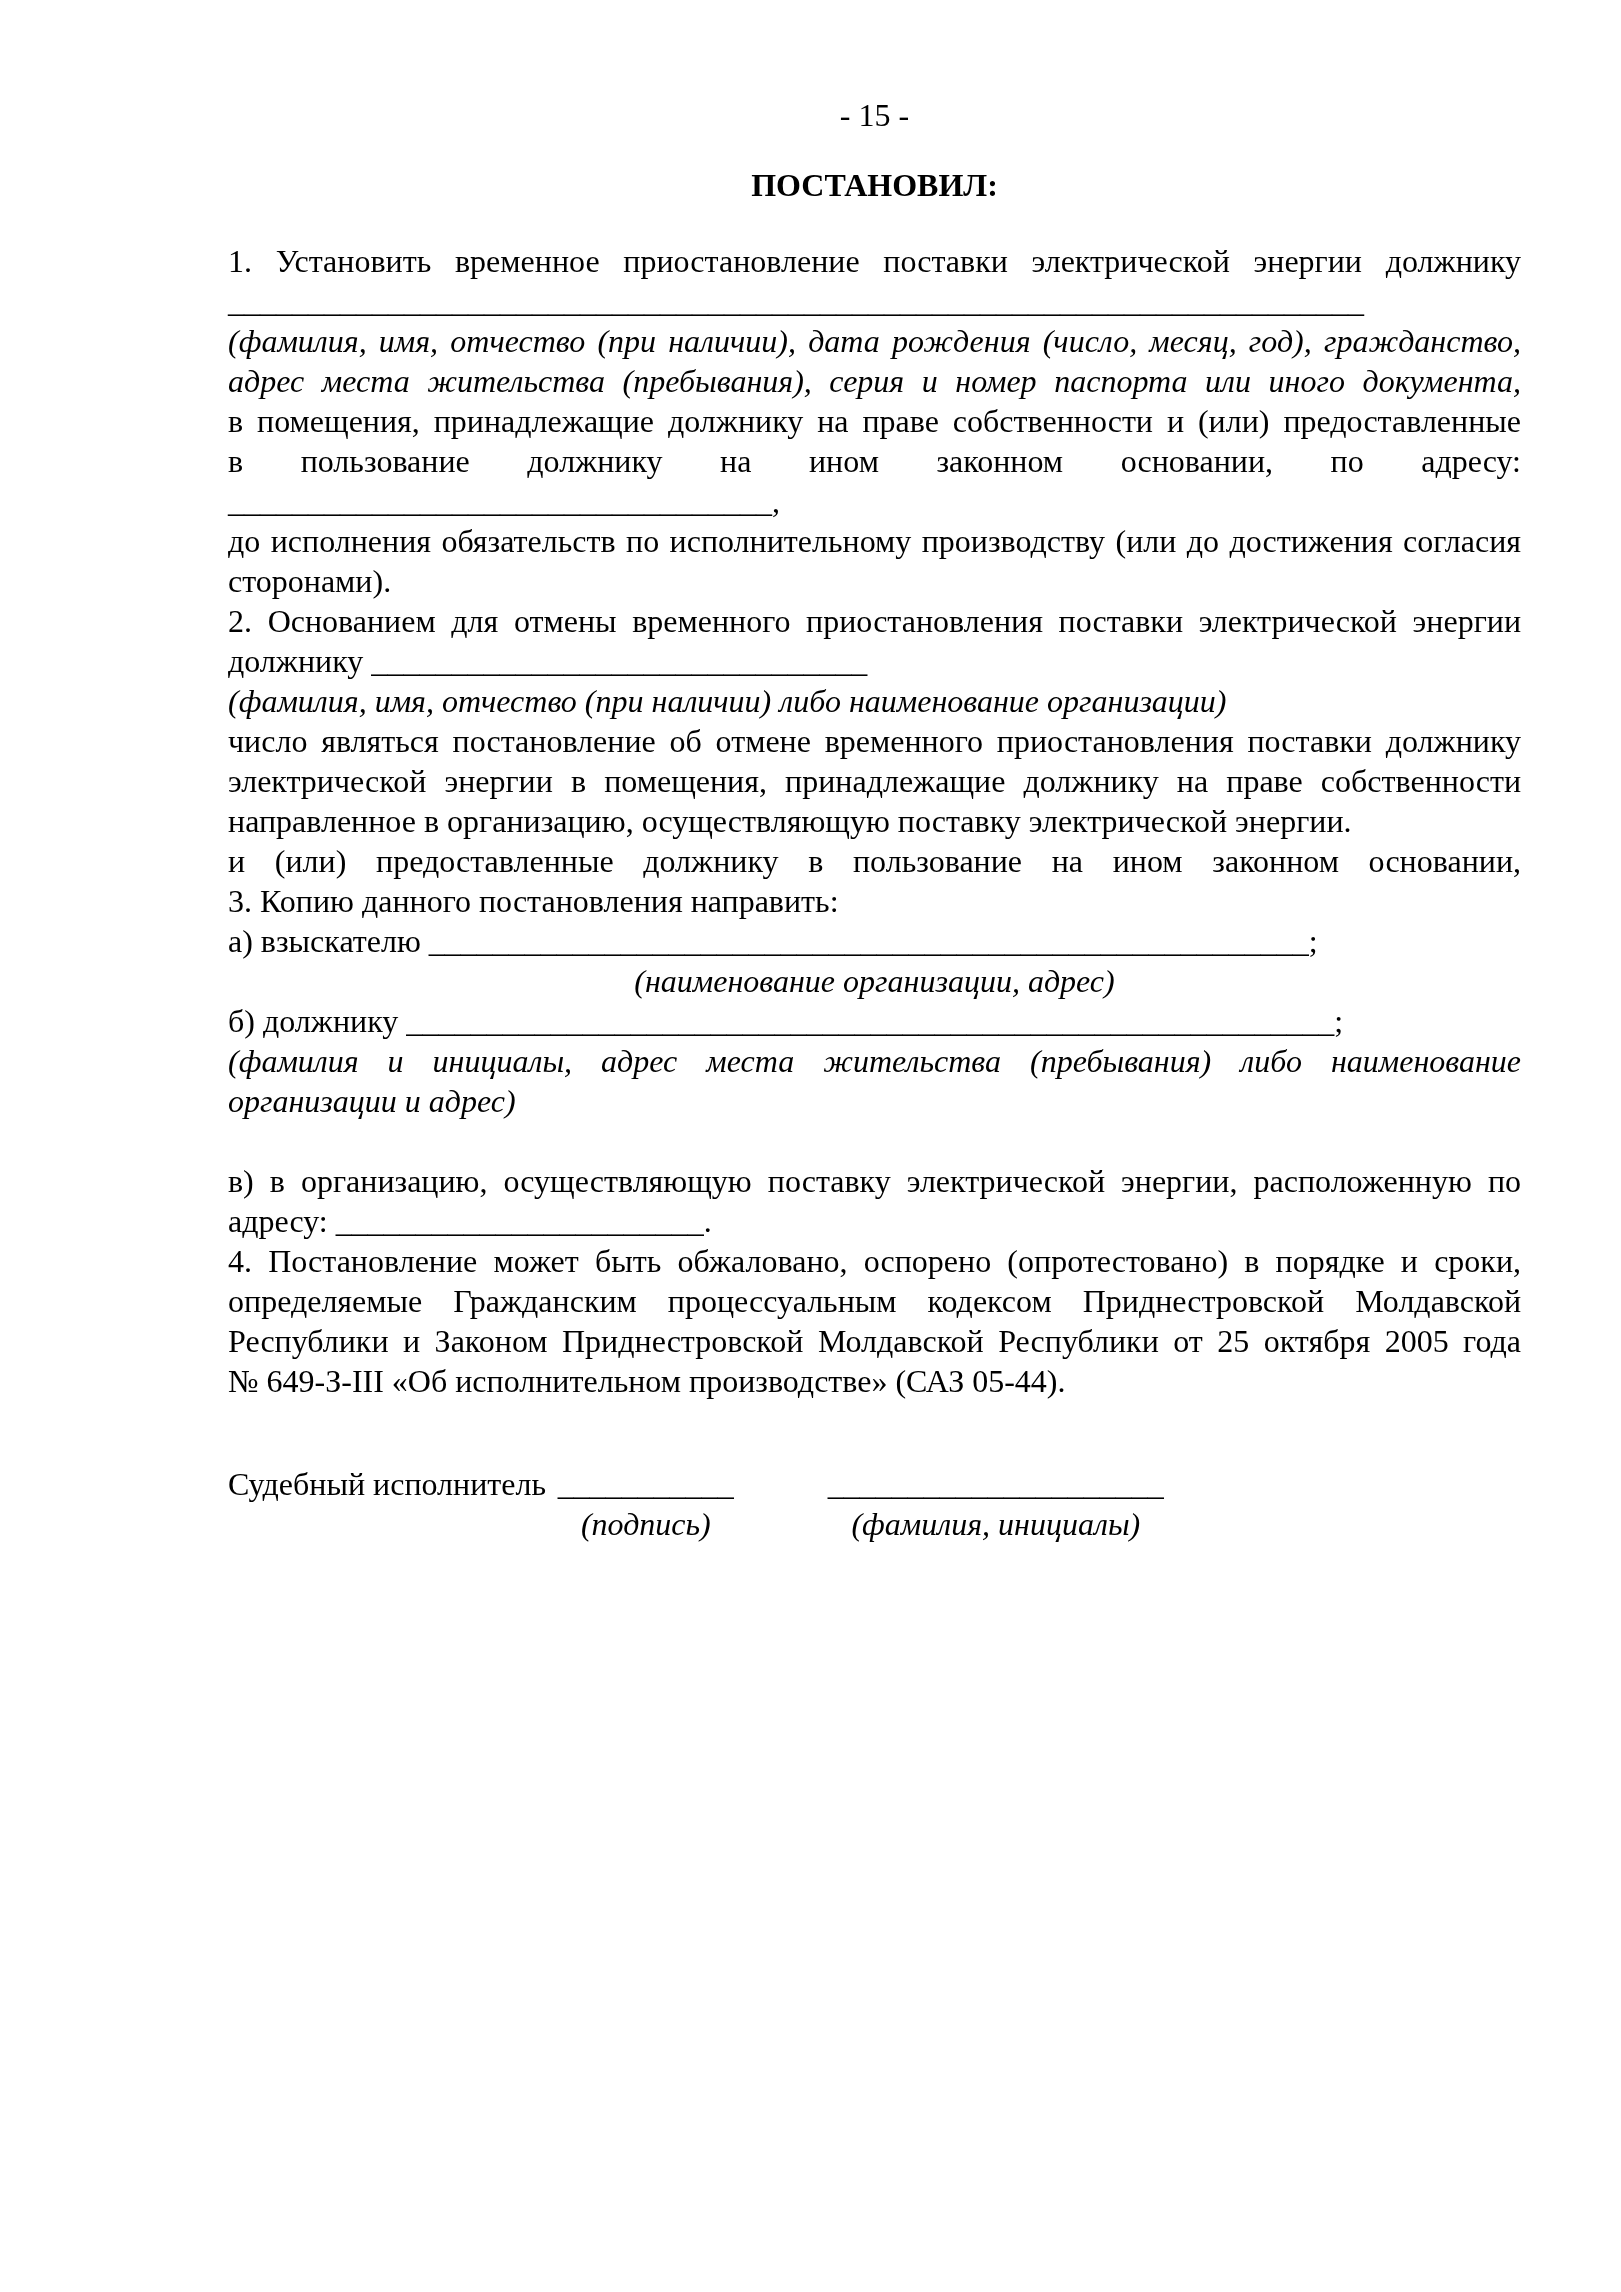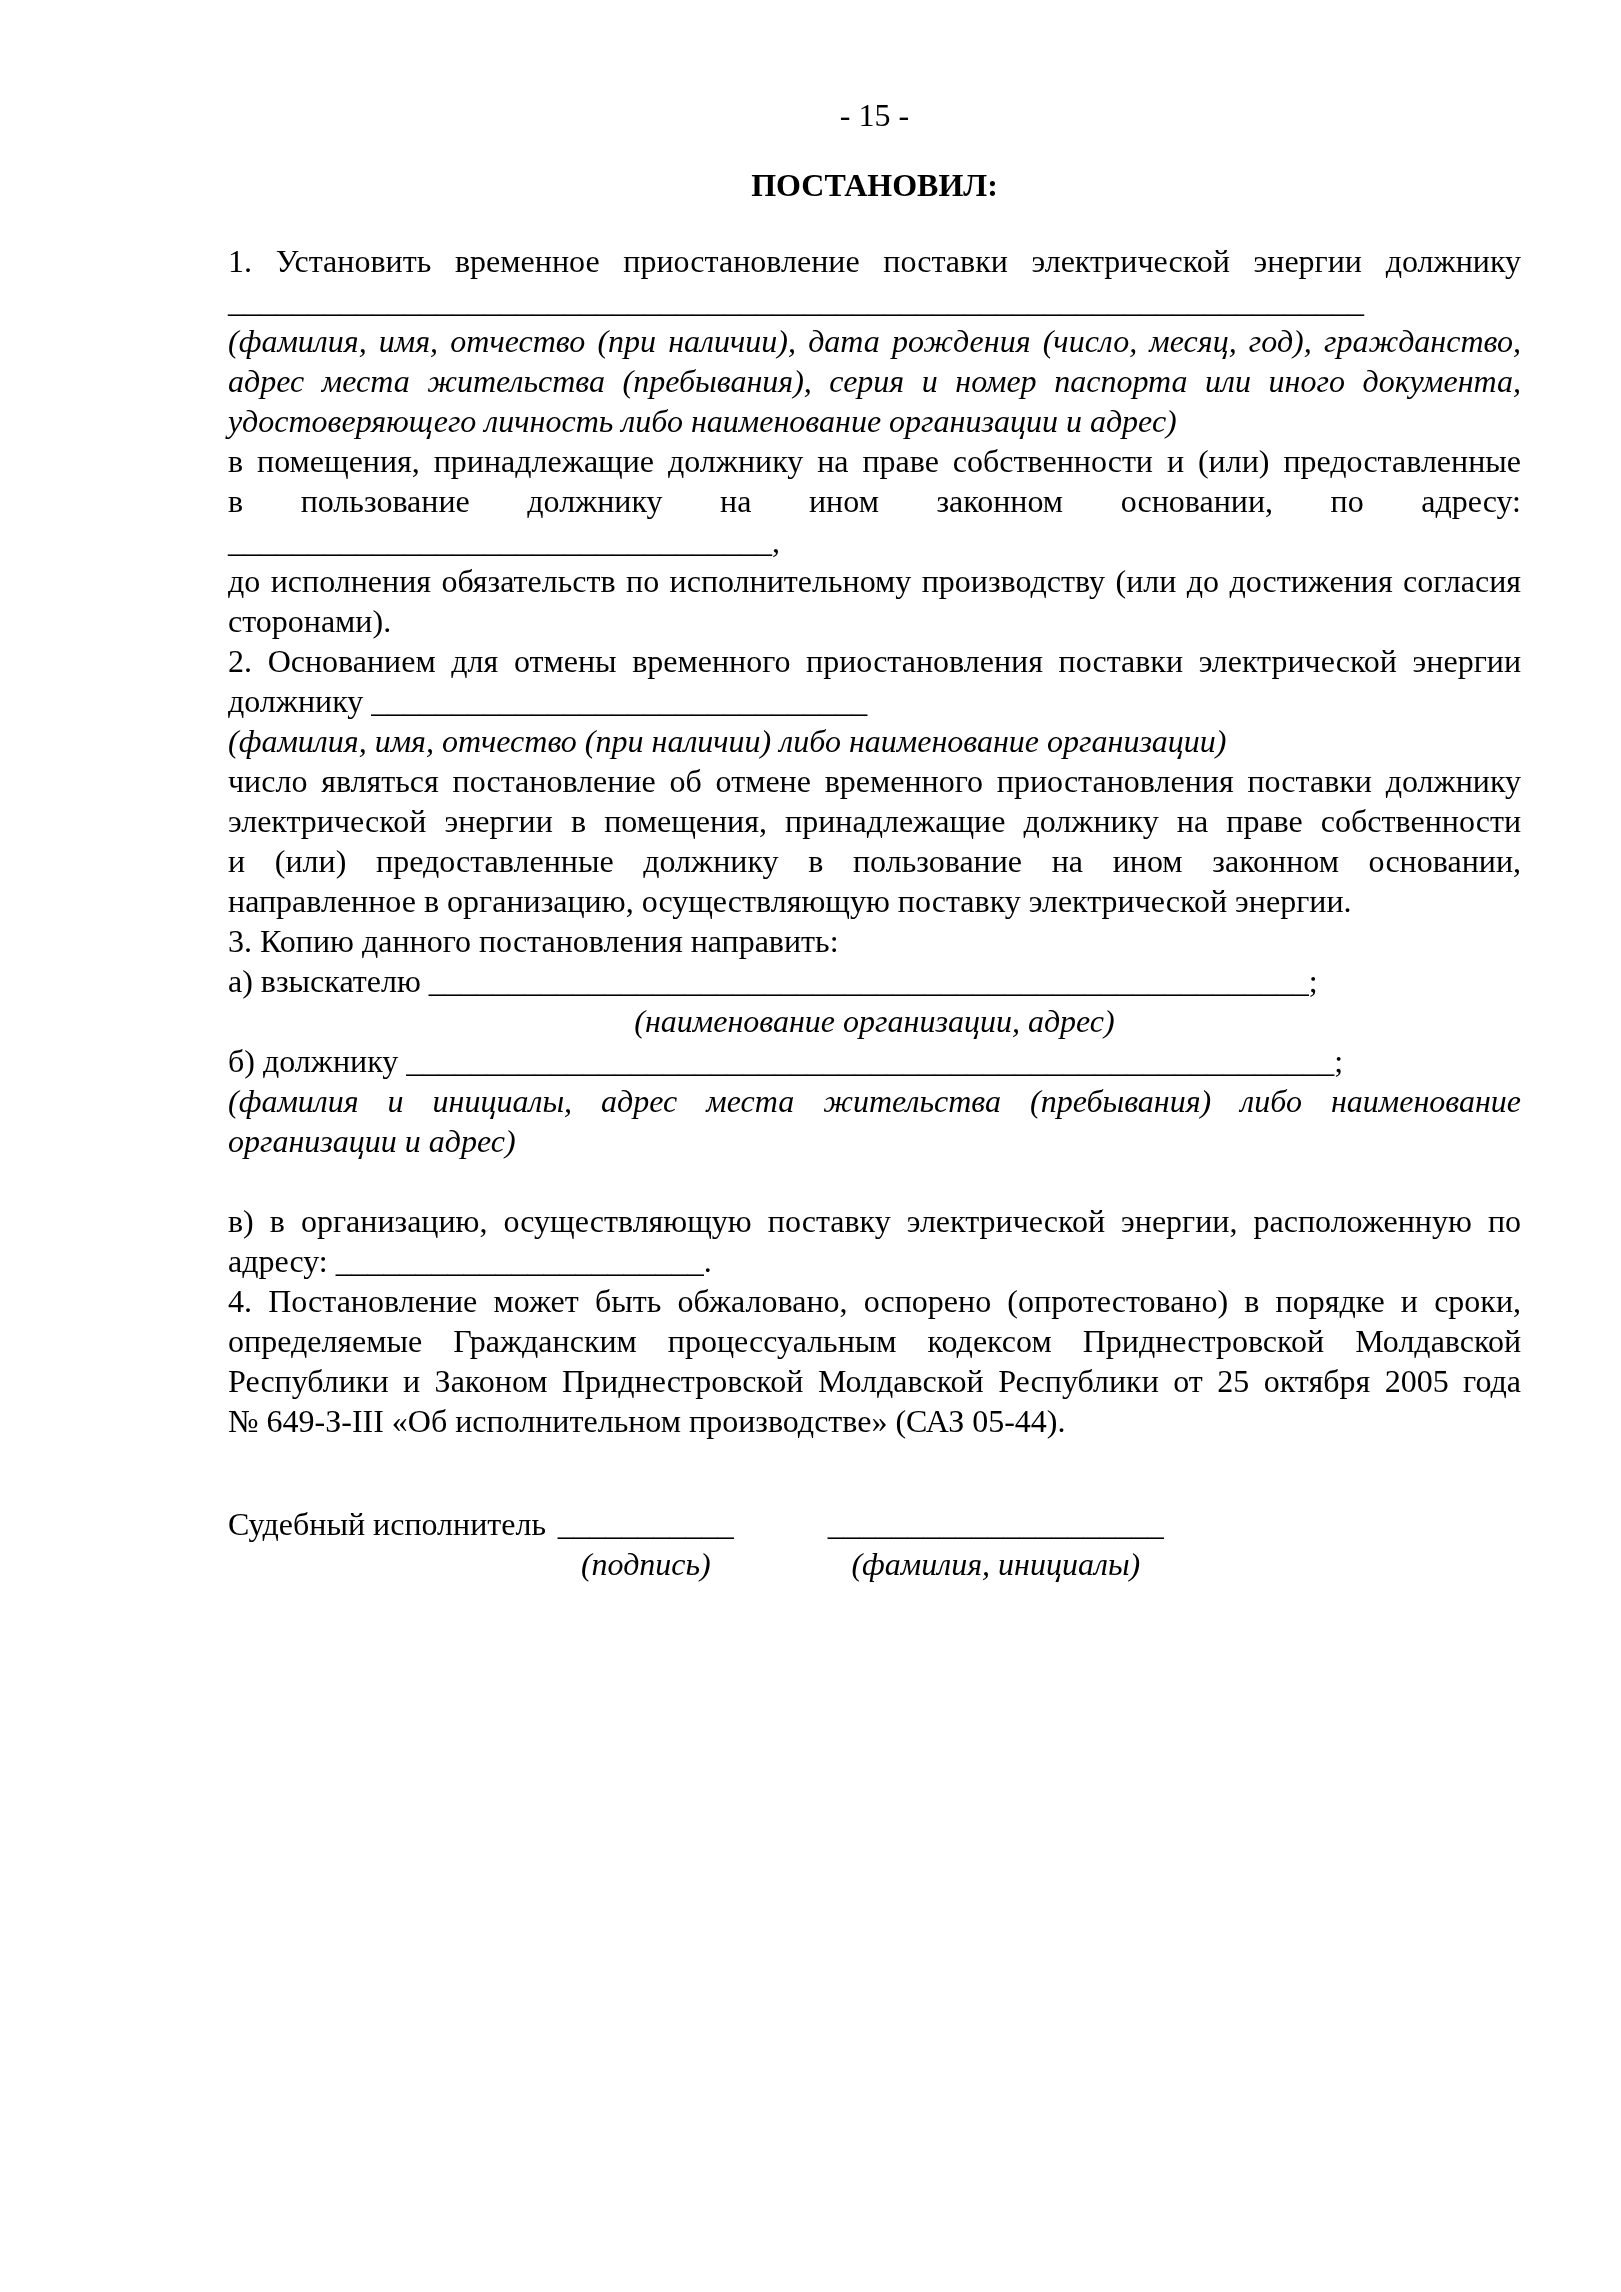--- a/index.html
+++ b/index.html
@@ -35,33 +35,32 @@
 <div class="page">
 
   <div class="ln pagenum">- 15 -</div>
 
   <div class="heading">ПОСТАНОВИЛ:</div>
 
   <div class="ln j">1. Установить временное приостановление поставки электрической энергии должнику</div>
   <div class="ln">_______________________________________________________________________</div>
   <div class="ln j it">(фамилия, имя, отчество (при наличии), дата рождения (число, месяц, год), гражданство,</div>
   <div class="ln j it">адрес места жительства (пребывания), серия и номер паспорта или иного документа,</div>
-  <div class="ln it">удостоверяющего личность либо наименование организации и адрес)</div>
   <div class="ln j">в помещения, принадлежащие должнику на праве собственности и (или) предоставленные</div>
   <div class="ln j">в пользование должнику на ином законном основании, по адресу:</div>
   <div class="ln">__________________________________,</div>
   <div class="ln j">до исполнения обязательств по исполнительному производству (или до достижения согласия</div>
   <div class="ln">сторонами).</div>
   <div class="ln j">2. Основанием для отмены временного приостановления поставки электрической энергии</div>
   <div class="ln">должнику _______________________________</div>
   <div class="ln it">(фамилия, имя, отчество (при наличии) либо наименование организации)</div>
   <div class="ln j">число являться постановление об отмене временного приостановления поставки должнику</div>
   <div class="ln j">электрической энергии в помещения, принадлежащие должнику на праве собственности</div>
+  <div class="ln">направленное в организацию, осуществляющую поставку электрической энергии.</div>
   <div class="ln j">и (или) предоставленные должнику в пользование на ином законном основании,</div>
-  <div class="ln">направленное в организацию, осуществляющую поставку электрической энергии.</div>
   <div class="ln">3. Копию данного постановления направить:</div>
   <div class="ln">а) взыскателю _______________________________________________________;</div>
   <div class="ln c it">(наименование организации, адрес)</div>
   <div class="ln">б) должнику __________________________________________________________;</div>
   <div class="ln j it">(фамилия и инициалы, адрес места жительства (пребывания) либо наименование</div>
   <div class="ln it">организации и адрес)</div>
   <div class="ln"></div>
   <div class="ln j">в) в организацию, осуществляющую поставку электрической энергии, расположенную по</div>
   <div class="ln">адресу: _______________________.</div>
   <div class="ln j">4. Постановление может быть обжаловано, оспорено (опротестовано) в порядке и сроки,</div>

